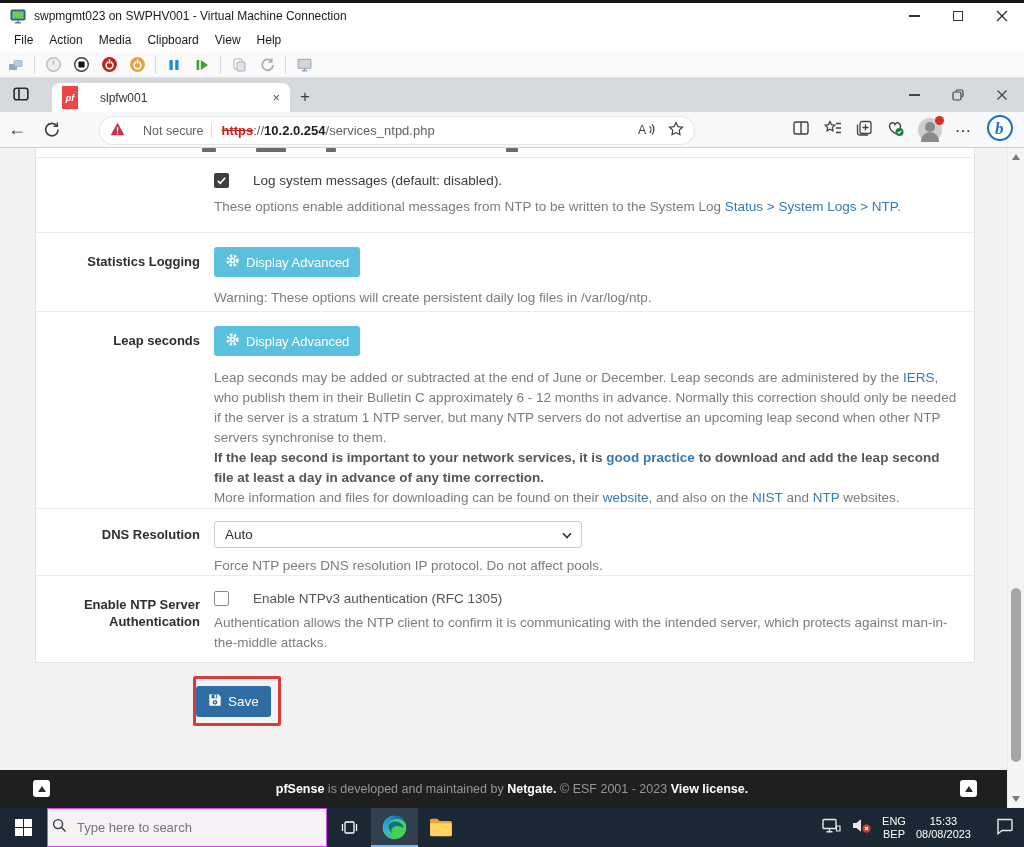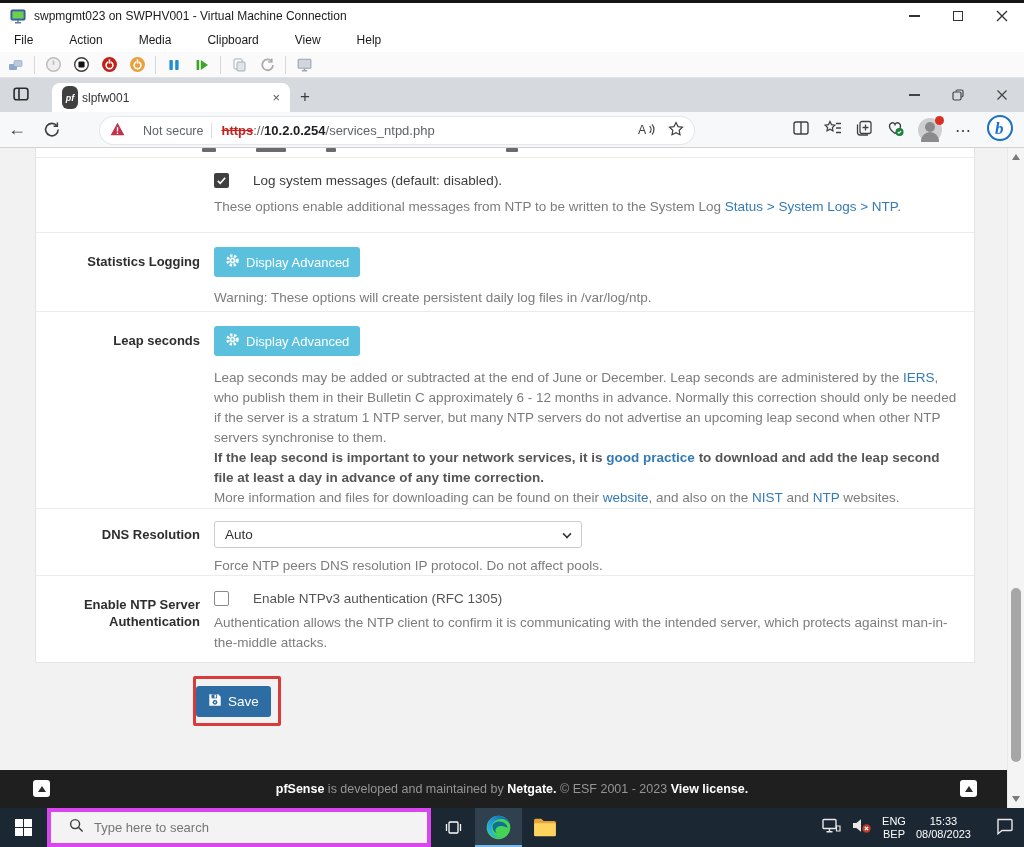--- a/index.html
+++ b/index.html
@@ -9,36 +9,36 @@
 
   
   .vm-titlebar { position:absolute; top:0; left:0; right:0; height:28px; background:#fff;
                  border-top:3px solid #151515; display:flex; align-items:center; padding-left:8px;text-align:right; }
   .vm-title { font-size:12px; color:#1a1a1a; margin-left:6px; }
   .win-controls { margin-left:auto; display:flex; height:100%; }
   .win-btn { width:44px; display:flex; align-items:center; justify-content:center; }
   .glyph-min { width:11px; height:2px; background:#333; }
   .glyph-max { width:10px; height:10px; border:1.4px solid #333; }
   .vm-menubar { position:absolute; top:28px; left:0; right:0; height:24px; background:#fff;
-                display:flex; align-items:center; gap:36px; padding-left:14px; font-size:12px; color:#1a1a1a; }
+                display:flex; align-items:center; gap:16px; padding-left:14px; font-size:12px; color:#1a1a1a; }
   .vm-toolbar { position:absolute; top:52px; left:0; right:0; height:26px; background:#fafafa;
                 border-bottom:1px solid #e2e2e2; display:flex; align-items:center; gap:8px; padding-left:6px; }
   .tb-sep { width:1px; height:18px; background:#d8d8d8; }
   .tb-ic { display:flex; align-items:center; justify-content:center; width:20px; height:20px; }
 
   
   .tabstrip { position:absolute; top:78px; left:0; right:0; height:34px; background:#d6d9dd;
               display:flex; align-items:flex-end; }
   .tab-actions { position:absolute; left:12px; top:7px; }
   .tab { position:absolute; left:52px; top:5px; width:238px; height:29px; background:#fff;
          border-radius:8px 8px 0 0; display:flex; align-items:center; padding:0 10px; }
-  .favicon { width:16px; height:23px; border-radius:6px; background:#404040;
+  .favicon { width:16px; height:23px; border-radius:0; background:#ef4444;
              color:#fff; font-size:9px; font-style:italic; font-weight:bold;
              display:flex; align-items:center; justify-content:center; }
-  .tab-title { font-size:12px; color:#333; margin-left:4px; flex:1; }
+  .tab-title { font-size:12px; color:#333; margin-left:22px; flex:1; }
   .tab-close { font-size:13px; color:#555; }
   .newtab-btn { position:absolute; left:300px; top:10px; font-size:17px; color:#3c3c3c; line-height:17px; }
   .br-controls { position:absolute; right:0; top:0; height:34px; display:flex; }
   .br-btn { width:44px; display:flex; align-items:center; justify-content:center; }
   .navbar { position:absolute; top:112px; left:0; right:0; height:36px; background:#f7f8fa;
             border-bottom:1px solid #d2d2d2; display:flex; align-items:center; }
   .nav-ic { width:34px; display:flex; align-items:center; justify-content:center; font-size:18px; color:#404040; }
   .url-pill { position:absolute; left:100px; top:5px; width:594px; height:27px; background:#fff;
               border-radius:14px; box-shadow:0 0 0 1px #e4e6e9; display:flex; align-items:center; padding:0 10px; }
   .ns-text { font-size:12.5px; color:#5f6368; margin:0 8px 0 18px; }
@@ -97,22 +97,22 @@
   .sb-dn { bottom:6px; border-top:6px solid #7a7a7a; }
   .sb-thumb { position:absolute; left:3px; top:440px; width:10px; height:174px; background:#a6a6a6; border-radius:6px; }
 
   
   .taskbar { position:absolute; left:0; right:0; top:808px; height:39px; background:#1b2733;
              display:flex; align-items:stretch; }
   .tb-tile { display:flex; align-items:center; justify-content:center; }
   .start { width:47px; }
   .winflag { display:grid; grid-template-columns:8px 8px; grid-template-rows:8px 8px; gap:1.5px; }
   .winflag div { background:#fff; }
-  .searchbox { width:384px; background:#f3f3f3; border:4px solid #d946ef; display:flex; align-items:center;
-               padding-left:18px; gap:10px; }
+  .searchbox { width:280px; background:#f3f3f3; border:1px solid #d946ef; display:flex; align-items:center;
+               padding-left:4px; gap:10px; }
   .searchbox input { border:none; outline:none; background:transparent; font-size:13px; color:#444;
                      font-family:"Liberation Sans", sans-serif; width:230px; }
   .taskview { width:44px; }
   .app-tile { width:47px; position:relative; }
   .app-tile.active { background:#31404f; box-shadow:inset 0 -2px 0 #76b9ed; }
   .tray { margin-left:auto; display:flex; align-items:center; gap:10px; padding-right:10px; }
   .tray-txt { color:#fff; font-size:11px; line-height:13px; text-align:center; }
 </style>
 </head>
 <body>

